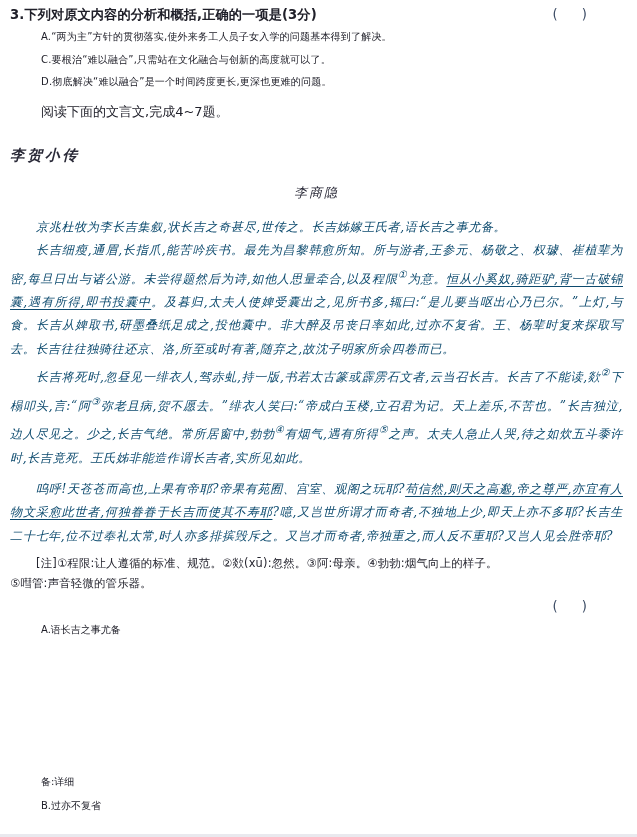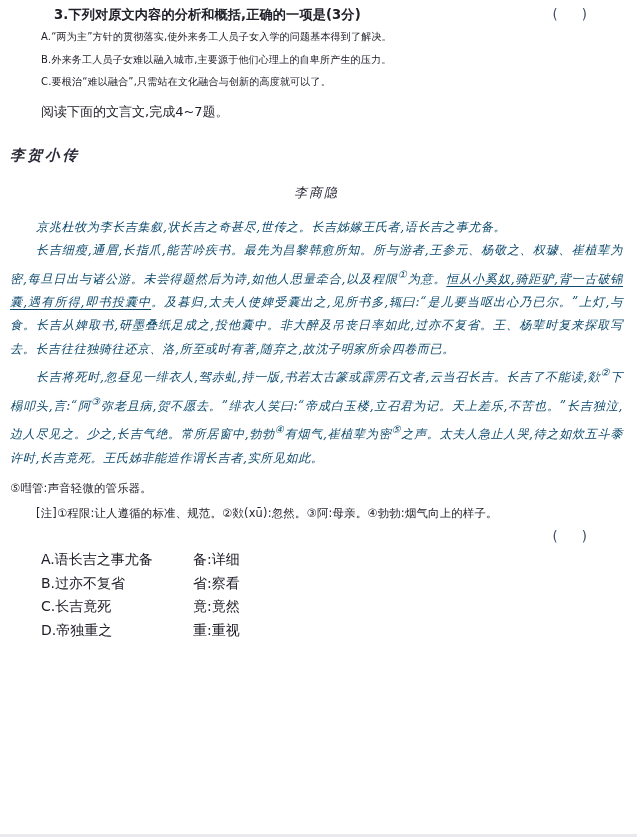--- a/index.html
+++ b/index.html
@@ -27,21 +27,21 @@
   
   .q-line {
     display: flex;
     align-items: baseline;
     font-size: 13.2px;
     line-height: 22px;
     font-weight: bold;
     letter-spacing: 0.1px;
     white-space: nowrap;
   }
-  .q-line .q-text { flex: 0 0 auto; margin-left: 44px; }
+  .q-line .q-text { flex: 0 0 auto; }
   .q-line .q-paren {
     margin-left: auto;
     padding-right: 26px;
     font-weight: normal;
     letter-spacing: 10px;
     color: #3a4a63;
   }
 
   .opt-line {
     font-size: 10px;
@@ -111,24 +111,25 @@
     font-size: 11.4px;
     line-height: 20px;
     letter-spacing: 0.2px;
     color: #25252f;
   }
   .notes.l1 { text-indent: 26px; }
 
   
   .opt-pair {
     display: flex;
-    font-size: 14px;
+    font-size: 10px;
     line-height: 23.6px;
     padding-left: 31px;
     white-space: nowrap;
+    flex-direction: column;
   }
   .opt-pair .lhs { width: 152px; flex: 0 0 152px; }
   .opt-pair .rhs { flex: 0 0 auto; }
   .bottom-rule {
     position: absolute;
     left: 0;
     right: 0;
     bottom: 0;
     height: 3px;
     background: #e9e9ee;
@@ -138,45 +139,48 @@
 <body>
 
 <div class="page">
 
   <div class="q-line">
     <span class="q-text">3.下列对原文内容的分析和概括,正确的一项是(3分)</span>
     <span class="q-paren">(    )</span>
   </div>
 
   <div class="opt-line">A.“两为主”方针的贯彻落实,使外来务工人员子女入学的问题基本得到了解决。</div>
-  <div class="opt-line">B.外来务工人员子女难以融入城市,主要源于他们心理上的自卑所产生的压力。</div>
   <div class="opt-line">C.要根治“难以融合”,只需站在文化融合与创新的高度就可以了。</div>
+  <div class="opt-line">D.彻底解决“难以融合”是一个时间跨度更长,更深也更难的问题。</div>
 
   <div class="instruct" style="margin-top:7px;">阅读下面的文言文,完成4~7题。</div>
 
   <div class="doc-title">李贺小传</div>
   <div class="doc-author">李商隐</div>
 
   <p class="cl-para indent first">
     <span>京兆杜牧为李长吉集叙,状长吉之奇甚尽,世传之。长吉姊嫁王氏者,语长吉之事尤备。</span>
   </p>
 
   <p class="cl-para indent">
     <span>长吉细瘦,通眉,长指爪,能苦吟疾书。最先为昌黎韩愈所知。所与游者,王参元、杨敬之、权璩、崔植辈为密,每旦日出与诸公游。未尝得题然后为诗,如他人思量牵合,以及程限</span><sup>①</sup><span>为意。</span><span class="u">恒从小奚奴,骑距驴,背一古破锦囊,遇有所得,即书投囊中</span><span>。及暮归,太夫人使婢受囊出之,见所书多,辄曰:“是儿要当呕出心乃已尔。”上灯,与食。长吉从婢取书,研墨叠纸足成之,投他囊中。非大醉及吊丧日率如此,过亦不复省。王、杨辈时复来探取写去。长吉往往独骑往还京、洛,所至或时有著,随弃之,故沈子明家所余四卷而已。</span>
   </p>
 
   <p class="cl-para indent">
-    <span>长吉将死时,忽昼见一绯衣人,驾赤虬,持一版,书若太古篆或霹雳石文者,云当召长吉。长吉了不能读,欻</span><sup>②</sup><span>下榻叩头,言:“阿</span><sup>③</sup><span>弥老且病,贺不愿去。”绯衣人笑曰:“帝成白玉楼,立召君为记。天上差乐,不苦也。”长吉独泣,边人尽见之。少之,长吉气绝。常所居窗中,勃勃</span><sup>④</sup><span>有烟气,崔植辈为密</span><sup>⑤</sup><span>之声。太夫人急止人哭,待之如炊五斗黍许时,长吉竟死。王氏姊非能造作谓长吉者,实所见如此。</span>
+    <span>长吉将死时,忽昼见一绯衣人,驾赤虬,持一版,书若太古篆或霹雳石文者,云当召长吉。长吉了不能读,欻</span><sup>②</sup><span>下榻叩头,言:“阿</span><sup>③</sup><span>弥老且病,贺不愿去。”绯衣人笑曰:“帝成白玉楼,立召君为记。天上差乐,不苦也。”长吉独泣,边人尽见之。少之,长吉气绝。常所居窗中,勃勃</span><sup>④</sup><span>有烟气,遇有所得</span><sup>⑤</sup><span>之声。太夫人急止人哭,待之如炊五斗黍许时,长吉竟死。王氏姊非能造作谓长吉者,实所见如此。</span>
   </p>
 
   <div class="gap-para"></div>
 
-
+  <p class="cl-para indent">
+    <span>呜呼!天苍苍而高也,上果有帝耶?帝果有苑囿、宫室、观阁之玩耶?</span><span class="u">苟信然,则天之高邈,帝之尊严,亦宜有人物文采愈此世者,何独眷眷于长吉而使其不寿耶</span><span>?噫,又岂世所谓才而奇者,不独地上少,即天上亦不多耶?长吉生二十七年,位不过奉礼太常,时人亦多排摈毁斥之。又岂才而奇者,帝独重之,而人反不重耶?又岂人见会胜帝耶?</span>
+  </p>
+
+  <div class="notes l1" style="margin-top:5px;">[注]①程限:让人遵循的标准、规范。②欻(xū):忽然。③阿:母亲。④勃勃:烟气向上的样子。</div>
   <div class="notes">⑤嘒管:声音轻微的管乐器。</div>
-  <div class="notes l1" style="margin-top:5px;">[注]①程限:让人遵循的标准、规范。②欻(xū):忽然。③阿:母亲。④勃勃:烟气向上的样子。</div>
 
   <div class="q-line" style="margin-top:3px;">
     <span class="q-paren">(    )</span>
   </div>
 
   <div class="opt-pair">
     <span class="lhs">A.语长吉之事尤备</span>
     <span class="rhs">备:详细</span>
   </div>
   <div class="opt-pair">

